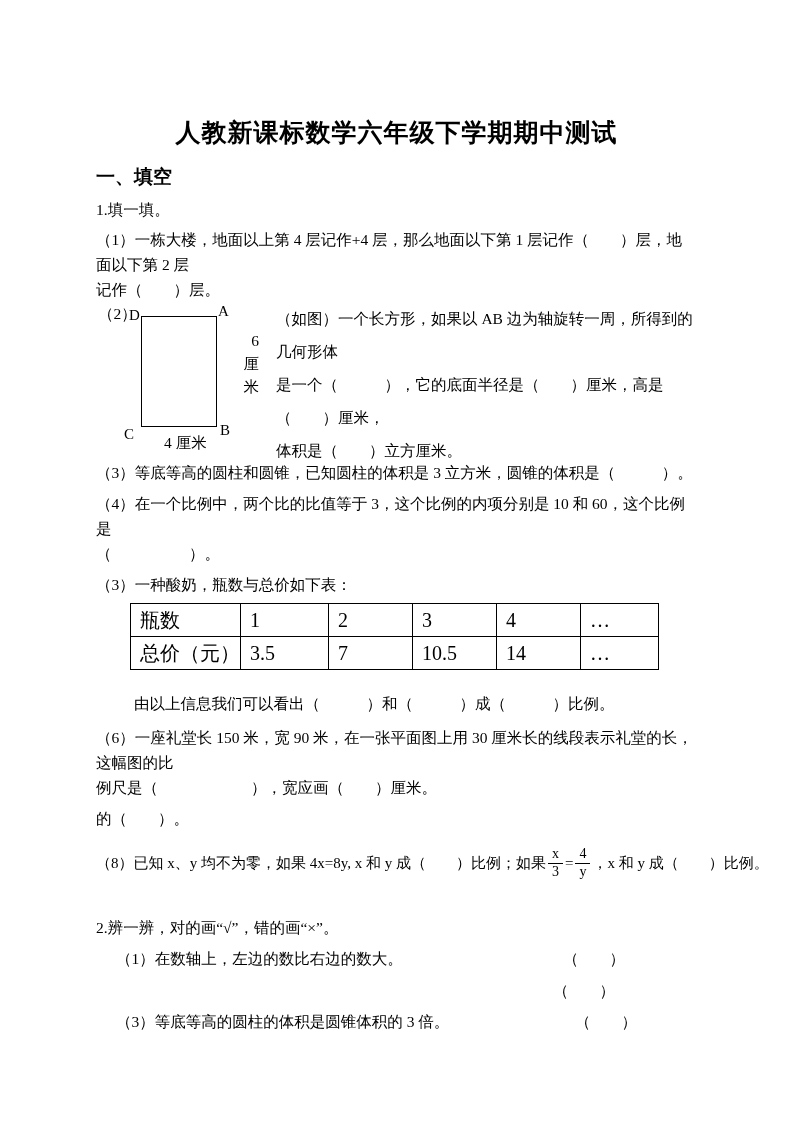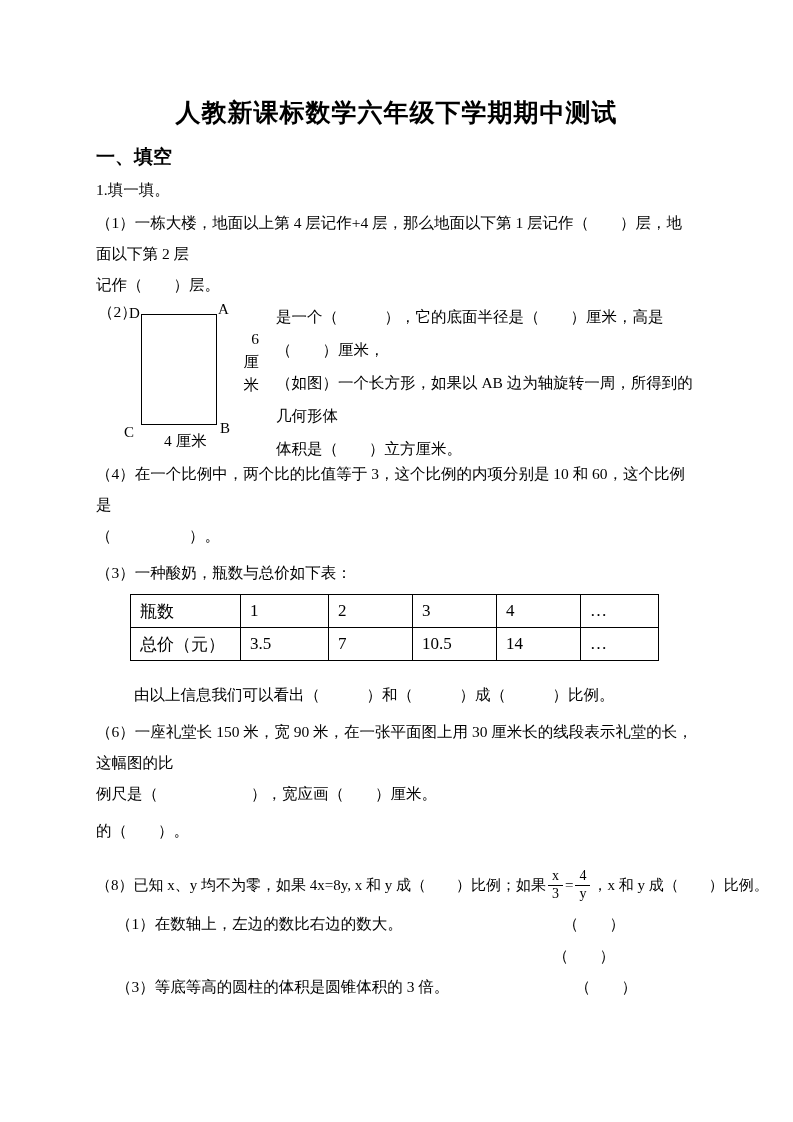--- a/index.html
+++ b/index.html
@@ -15,31 +15,32 @@
   }
   .content { padding:96px 96px 0 96px; }
 
   .doc-title {
     text-align:center;
     font-size:25px;
     font-weight:bold;
     line-height:34px;
     letter-spacing:1px;
     font-family:"DejaVu Serif","Liberation Serif",serif;
+    margin-top:20px;
   }
   .sec-heading {
     margin-top:16px;
     font-family:"Liberation Sans","DejaVu Sans",sans-serif;
     font-weight:bold;
     font-size:19px;
     line-height:22px;
   }
   .intro-line { margin-top:11px; line-height:22px; }
 
-  .line { line-height:31px; }
+  .line { line-height:25px; }
   .q-block { margin-top:6px; }
 
   
   .q2-row { display:flex; margin-top:0; height:152px; }
   .q2-diagram { position:relative; width:180px; flex:0 0 180px; }
   .q2-num { position:absolute; left:2px; top:2px; }
   .rect-shape {
     position:absolute; left:45px; top:14px;
     width:76px; height:111px;
     border:1.5px solid #000;
@@ -55,35 +56,35 @@
     word-break:break-all; text-align:right;font-family:Liberation Serif, serif;
   }
   .bottom-label { position:absolute; left:68px; top:131px; white-space:nowrap; }
   .q2-text { flex:1; padding-top:0; }
   .q2-text .line { line-height:33px; }
 
   
   .price-table {
     border-collapse:collapse;
     margin:6px 0 0 34px;
-    font-size:17px;
+    font-size:20px;
   }
   .price-table td {
     border:1.5px solid #000;
     height:33px;
     padding:0 0 0 9px;
     vertical-align:middle;
   }
   .col0 { width:110px; } .col1 { width:88px; } .col2 { width:84px; }
   .col3 { width:84px; } .col4 { width:84px; } .col5 { width:78px; }
   .conclusion { margin-top:18px; margin-left:38px; line-height:31px; }
 
   
   .q8-line {
-    margin-top:16px;
+    margin-top:9px;
     height:46px;
     display:flex; align-items:center;
     white-space:nowrap;
     font-size:15px;
   }
   .frac {
     display:inline-flex; flex-direction:column; align-items:center;
     margin:0 2px; font-size:14px; line-height:1.15;
     font-family:"Liberation Serif","DejaVu Serif",serif;
   }
@@ -120,26 +121,29 @@
         <span class="q2-num">（2）</span>
         <span class="corner corner-d">D</span>
         <span class="corner corner-a">A</span>
         <div class="rect-shape"></div>
         <div class="side-label">6厘米</div>
         <span class="corner corner-c">C</span>
         <span class="corner corner-b">B</span>
         <div class="bottom-label">4 厘米</div>
       </div>
       <div class="q2-text">
+        <div class="line">（如图）一个长方形，如果以 AB 边为轴旋转一周，所得到的几何形体</div>
         <div class="line">是一个（　　　），它的底面半径是（　　）厘米，高是（　　）厘米，</div>
-        <div class="line">（如图）一个长方形，如果以 AB 边为轴旋转一周，所得到的几何形体</div>
         <div class="line">体积是（　　）立方厘米。</div>
       </div>
     </div>
 
+    <div class="q-block">
+      <div class="line">（3）等底等高的圆柱和圆锥，已知圆柱的体积是 3 立方米，圆锥的体积是（　　　）。</div>
+    </div>
 
     <div class="q-block">
       <div class="line">（4）在一个比例中，两个比的比值等于 3，这个比例的内项分别是 10 和 60，这个比例是</div>
       <div class="line">（　　　　　）。</div>
     </div>
 
     <div class="q-block">
       <div class="line">（3）一种酸奶，瓶数与总价如下表：</div>
       <table class="price-table">
         <tbody>
@@ -180,20 +184,21 @@
         <span class="den">3</span>
       </span>
       <span>=</span>
       <span class="frac">
         <span class="num">4</span>
         <span class="den">y</span>
       </span>
       <span>，x 和 y 成（　　）比例。</span>
     </div>
 
+    <div class="s2-heading">2.辨一辨，对的画“√”，错的画“×”。</div>
 
     <div class="s2-item">
       <span>（1）在数轴上，左边的数比右边的数大。</span>
       <span class="s2-blank blank-0">（　　）</span>
     </div>
     <div class="s2-item">
       <span class="s2-blank blank-1">（　　）</span>
     </div>
     <div class="s2-item">
       <span>（3）等底等高的圆柱的体积是圆锥体积的 3 倍。</span>

